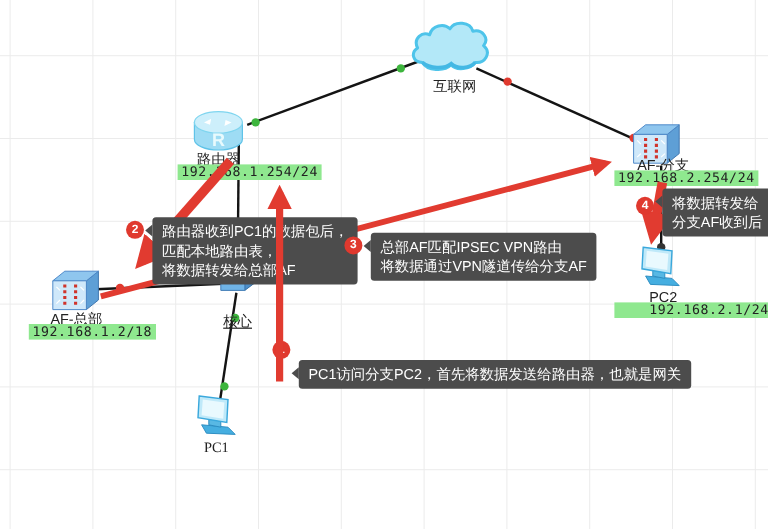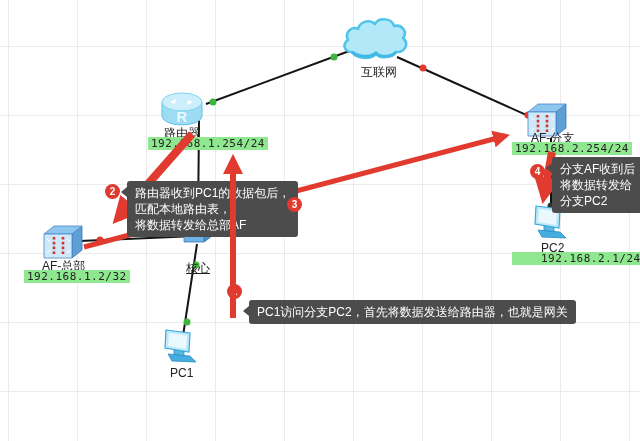--- a/index.html
+++ b/index.html
@@ -116,42 +116,42 @@
       <line x1="23" y1="13" x2="23" y2="31" stroke="#d0342c" stroke-width="2.6" stroke-dasharray="2.6 2.2"></line>
       <g stroke="#ffffff" stroke-width="1">
         <line x1="7" y1="15" x2="10" y2="18"></line>
           <line x1="7" y1="29" x2="10" y2="26"></line>
         <line x1="27" y1="15" x2="30" y2="18"></line>
           <line x1="27" y1="29" x2="30" y2="26"></line>
       </g>
     </svg>
   </div>
   <div class="dev-label" style="left:42px;top:258px;">AF-总部</div>
-  <div class="ip-chip" style="left:24px;top:270px;">192.168.1.2/32</div>
+  <div class="ip-chip" style="left:24px;top:270px;">192.168.1.2/18</div>
 
   <div class="device" style="left:182px;top:218px;">
     <svg width="32" height="26" viewBox="0 0 32 26">
       <polygon points="22,8 30,2 30,18 22,24" fill="#4d8fc9" stroke="#336b9e" stroke-width="0.8"></polygon>
       <polygon points="2,8 10,2 30,2 22,8" fill="#9ad0f2" stroke="#4a86c8" stroke-width="0.8"></polygon>
       <polygon points="2,8 22,8 22,24 2,24" fill="#6fb3e6" stroke="#3f7ab5" stroke-width="0.8"></polygon>
       <line x1="5" y1="13" x2="19" y2="13" stroke="#d8eefc" stroke-width="1.4"></line>
       <line x1="5" y1="18" x2="19" y2="18" stroke="#d8eefc" stroke-width="1.4"></line>
     </svg>
   </div>
   <div class="dev-label" style="left:186px;top:260px;text-decoration:underline;">核心</div>
 
   <div class="device" style="left:160px;top:328px;">
     <svg width="42" height="38" viewBox="0 0 42 38">
       <polygon points="8,26 30,28 36,34 12,33" fill="#45aee0" stroke="#2b8cc0" stroke-width="0.8"></polygon>
       <polygon points="14,21 24,23 24,28 14,26" fill="#58b8e4" stroke="#2b8cc0" stroke-width="0.8"></polygon>
       <polygon points="6,2 30,5 29,24 5,20" fill="#bfe9f9" stroke="#3aa8dc" stroke-width="1.2"></polygon>
       <polygon points="9,5 27,7.5 26,21 8,18" fill="#e9f9fe"></polygon>
     </svg>
   </div>
-  <div class="dev-label" style="left:170px;top:366px;">PC1</div>
+  <div class="dev-label" style="left:170px;top:366px;font-family:Liberation Serif, serif;">PC1</div>
 
   <div class="device" style="left:530px;top:204px;">
     <svg width="42" height="38" viewBox="0 0 42 38">
       <polygon points="8,26 30,28 36,34 12,33" fill="#45aee0" stroke="#2b8cc0" stroke-width="0.8"></polygon>
       <polygon points="14,21 24,23 24,28 14,26" fill="#58b8e4" stroke="#2b8cc0" stroke-width="0.8"></polygon>
       <polygon points="6,2 30,5 29,24 5,20" fill="#bfe9f9" stroke="#3aa8dc" stroke-width="1.2"></polygon>
       <polygon points="9,5 27,7.5 26,21 8,18" fill="#e9f9fe"></polygon>
     </svg>
   </div>
   <div class="dev-label" style="left:541px;top:241px;">PC2</div>
@@ -185,22 +185,26 @@
 
   <div class="note-num" style="left:105px;top:184px;">2</div>
   <div class="note-box" style="left:127px;top:181px;">
     <span class="pointer"></span>
     <div>路由器收到PC1的数据包后，</div>
     <div>匹配本地路由表，</div>
     <div>将数据转发给总部AF</div>
   </div>
 
   <div class="note-num" style="left:287px;top:197px;">3</div>
+  <div class="note-box" style="left:309px;top:194px;">
+    <span class="pointer"></span>
+    <div>总部AF匹配IPSEC VPN路由</div>
+    <div>将数据通过VPN隧道传给分支AF</div>
+  </div>
 
   <div class="note-num" style="left:530px;top:164px;">4</div>
   <div class="note-box" style="left:552px;top:157px;">
     <span class="pointer"></span>
+    <div>将数据转发给</div>
     <div>分支AF收到后</div>
-    <div>将数据转发给</div>
-    <div>分支PC2</div>
   </div>
 
 </div>
 
 </body></html>

